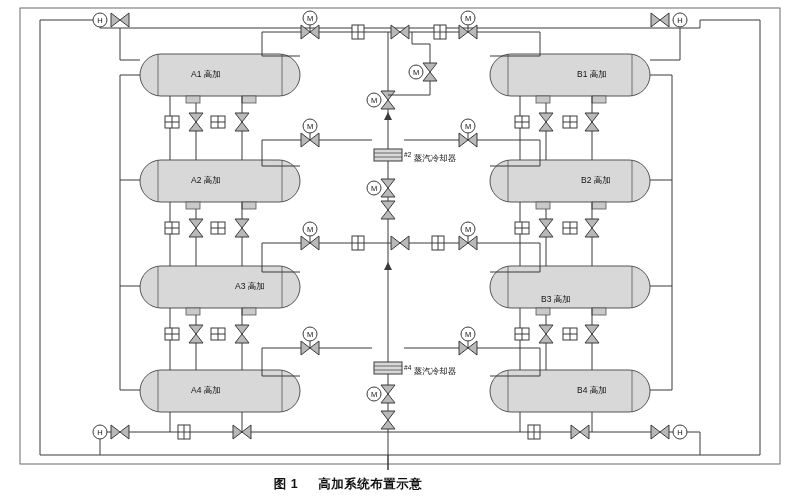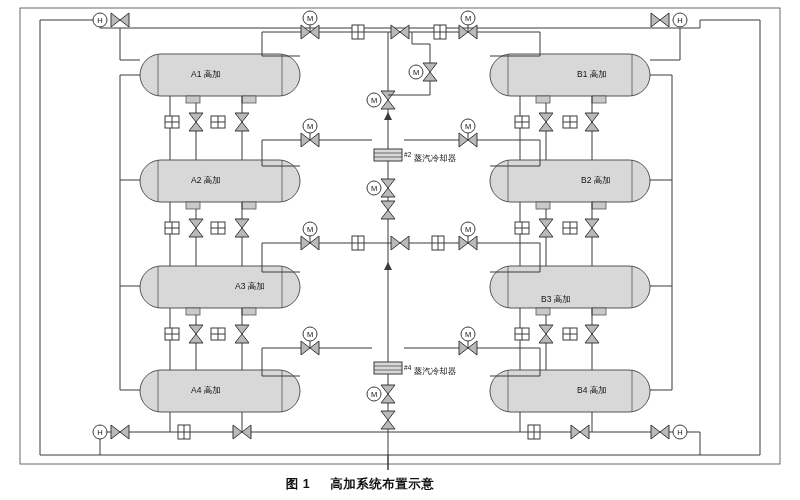--- a/index.html
+++ b/index.html
@@ -1,19 +1,19 @@
 <!DOCTYPE html>
 <html><head>
 <meta charset="utf-8">
 <style>
   html,body{margin:0;padding:0;background:#ffffff;}
   body{width:800px;height:500px;font-family:"Liberation Sans",sans-serif;color:#000;}
   #stage{position:relative;width:800px;height:500px;overflow:hidden;background:#fff;}
   #svgroot{position:absolute;left:0;top:0;}
-  .cap{position:absolute;left:12px;width:696px;text-align:center;font-size:12.5px;font-weight:bold;color:#111;letter-spacing:.5px;}
+  .cap{position:absolute;left:0;width:696px;text-align:center;font-size:12.5px;font-weight:bold;color:#111;letter-spacing:.5px;}
   .lbl{position:absolute;font-size:8.5px;color:#111;white-space:nowrap;}
   .sup{font-size:6.5px;vertical-align:super;}
 </style>
 </head>
 <body>
 
 <div id="stage">
 
   <svg id="svgroot" width="800" height="500" viewBox="0 0 800 500">
     <defs>

